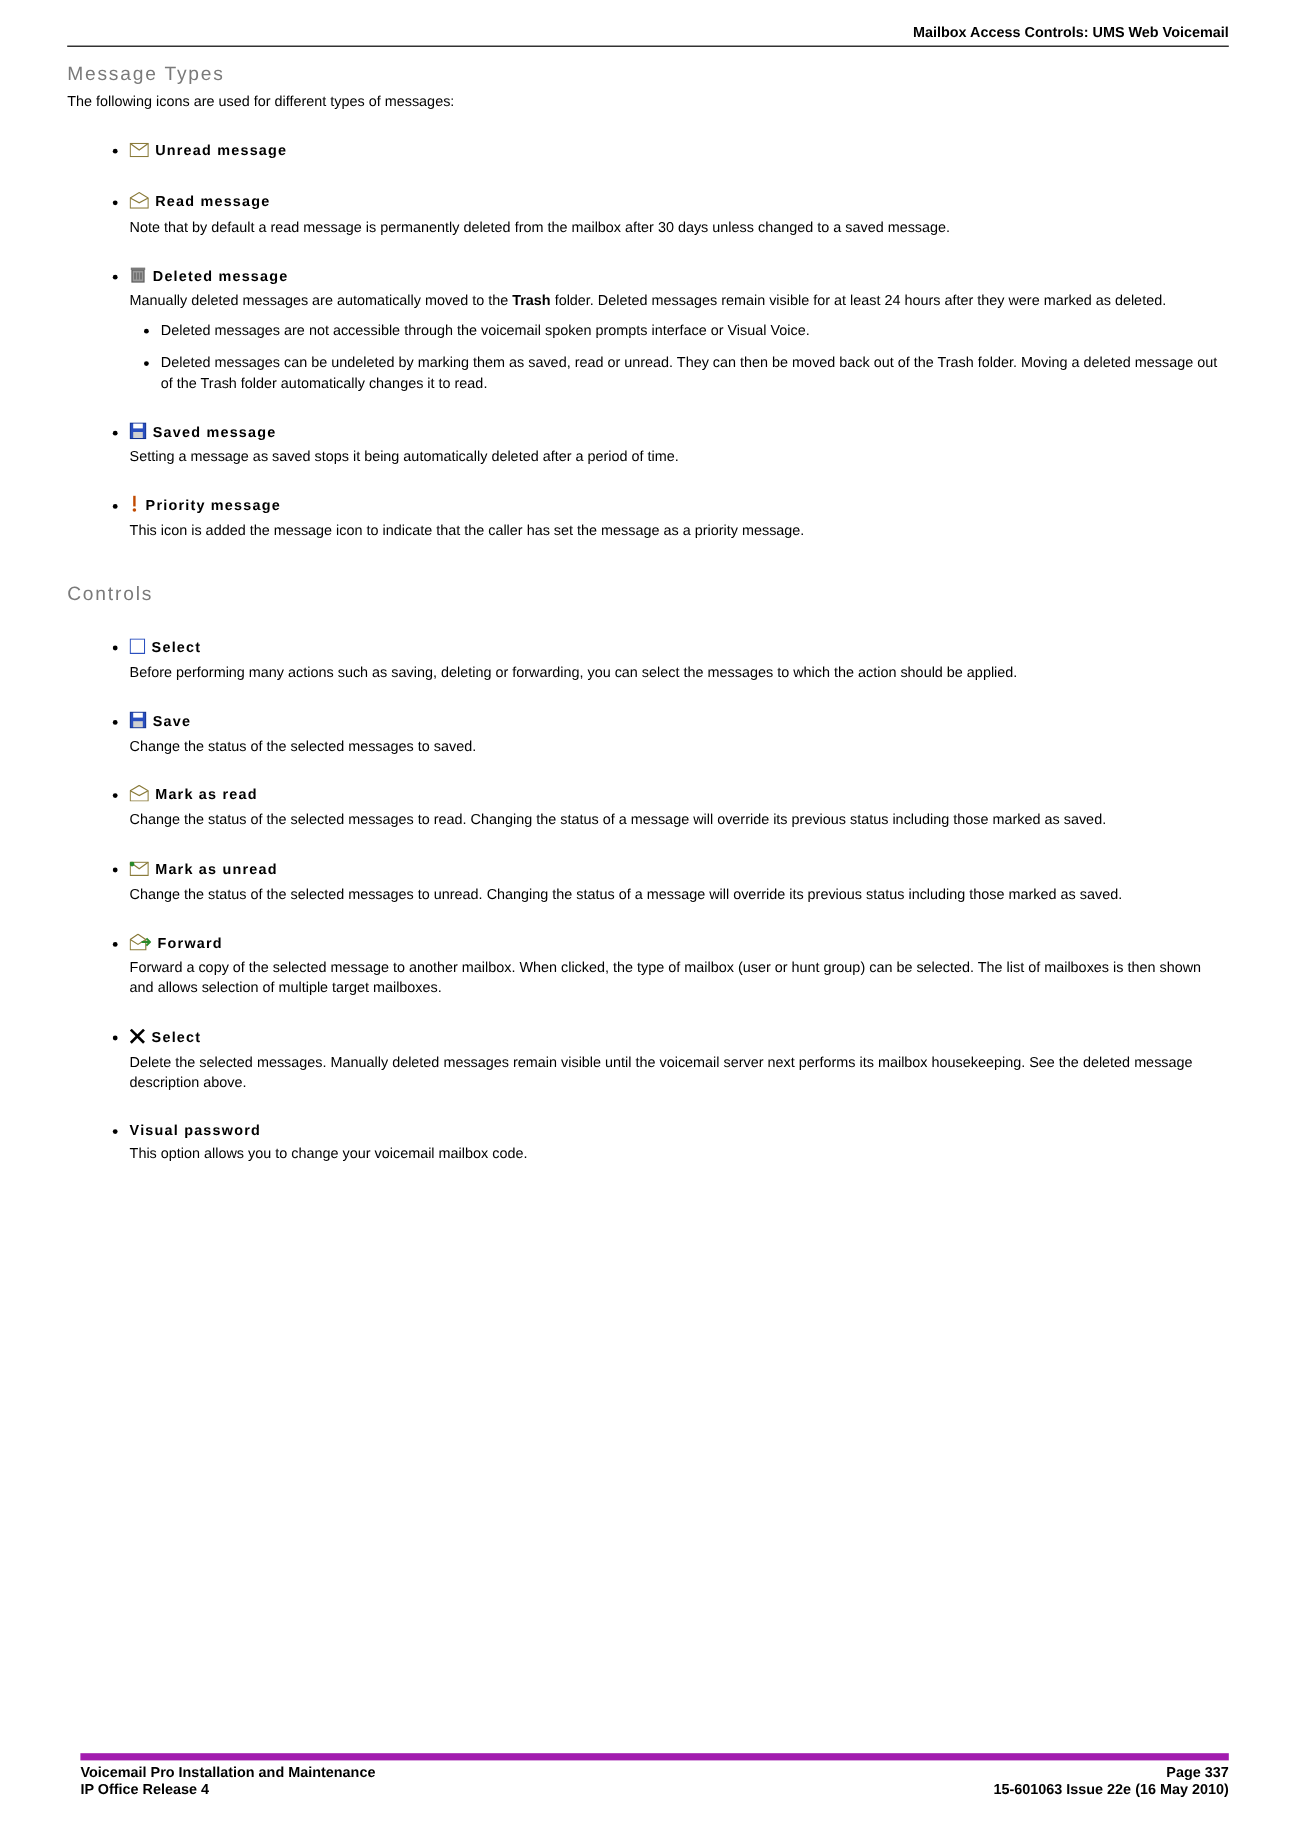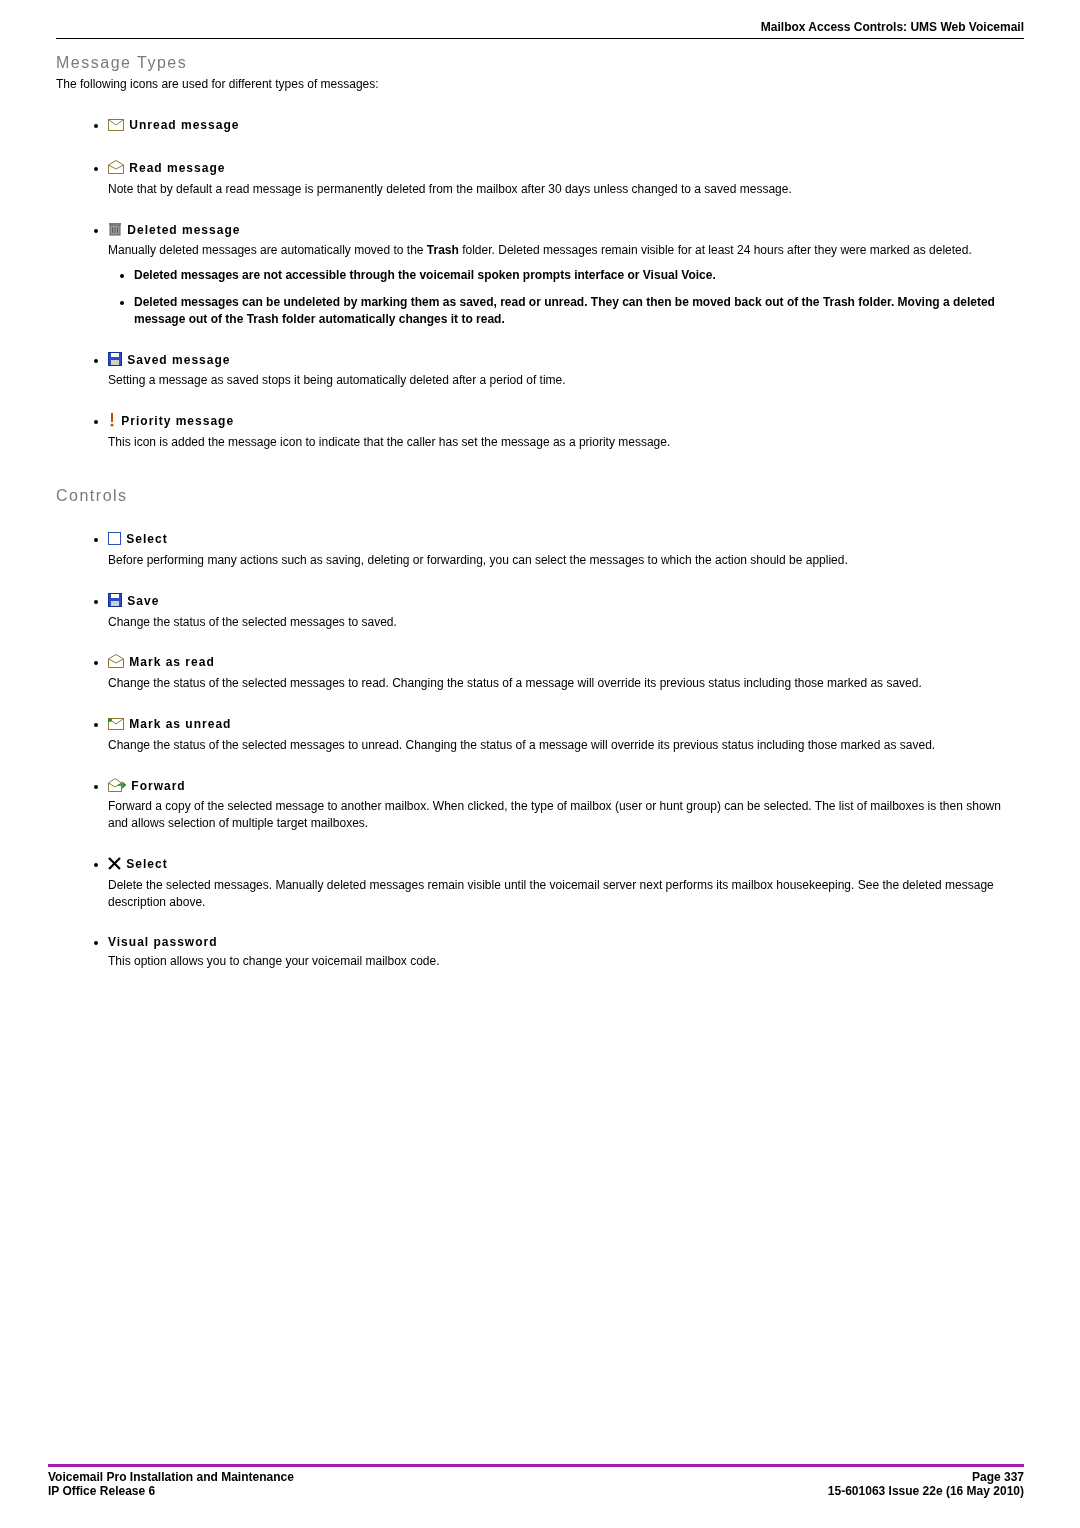--- a/index.html
+++ b/index.html
@@ -49,36 +49,36 @@
   ul.outer {
     list-style: disc;
     padding-left: 52px;
   }
   ul.outer > li { margin-bottom: 12px; margin-top: 24px; }
   ul.inner {
     list-style: disc;
     padding-left: 26px;
     margin-top: 8px;
   }
-  ul.inner > li { margin-bottom: 10px; font-weight: bold; }
+  ul.inner > li { margin-bottom: 10px; }
   .item-label {
     letter-spacing: 1px;
   }
   .item-desc { margin-top: 2px; }
   .icon {
     display: inline-block;
     vertical-align: -2px;
     margin-right: 2px;
   }
   .footer {
     position: absolute;
     bottom: 30px;
-    left: 48px;
-    right: 56px;
-    border-top: 3px solid #a21caf;
+    left: 67px;
+    right: 56px;
+    border-top: 6px solid #a21caf;
     padding-top: 3px;
     font-size: 12px;
     font-weight: bold;
   }
   .footer-row { display: flex; justify-content: space-between; }
 </style>
 </head>
 <body>
 
 <div class="header-text">Mailbox Access Controls: UMS Web Voicemail</div>
@@ -237,16 +237,16 @@
   </ul>
 
 </div>
 
 <div class="footer">
   <div class="footer-row">
     <span>Voicemail Pro Installation and Maintenance</span>
     <span>Page 337</span>
   </div>
   <div class="footer-row">
-    <span>IP Office Release 6</span>
+    <span>IP Office Release 4</span>
     <span>15-601063 Issue 22e (16 May 2010)</span>
   </div>
 </div>
 
 </body></html>

